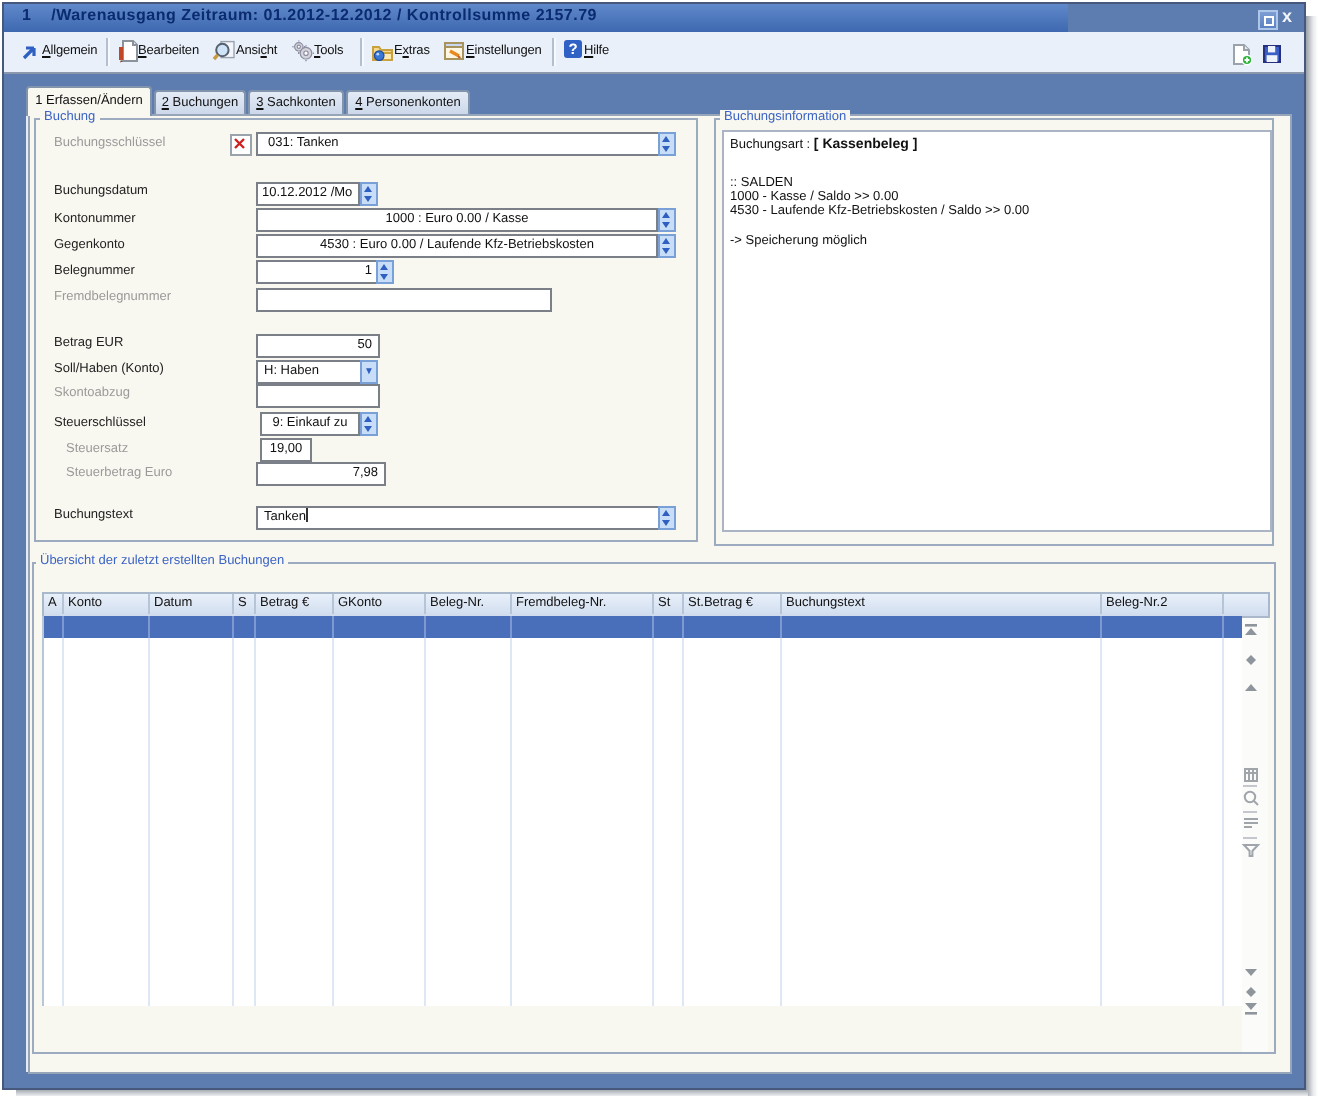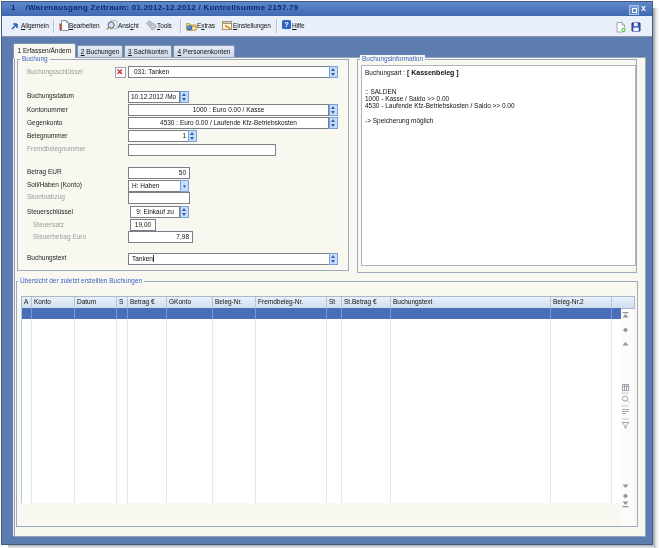--- a/index.html
+++ b/index.html
@@ -2,21 +2,21 @@
 <html><head><meta charset="utf-8"><style>
   html,body{margin:0;padding:0;}
   body{width:659px;height:548px;background:#ffffff;position:relative;overflow:hidden;
        font-family:"Liberation Sans", sans-serif;}
   .abs{position:absolute;white-space:nowrap;}
   
   #win{left:1px;top:1px;width:650px;height:542px;background:#5d7cb0;border:1px solid #46597c;}
   #shR{left:653px;top:8px;width:6px;height:540px;background:linear-gradient(to right,#9aa0a8,#e8eaec 60%,#fff);}
   #shB{left:8px;top:545px;width:646px;height:3px;background:linear-gradient(to bottom,#a8adb4,#eceef0);}
   
-  #title{left:2px;top:2px;width:650px;height:14px;background:linear-gradient(to bottom,#6089cb,#3e68b0);}
+  #title{left:2px;top:2px;width:532px;height:14px;background:linear-gradient(to bottom,#6089cb,#3e68b0);}
   #title .t{position:absolute;left:9px;top:1px;font-size:8px;font-weight:bold;color:#0a2b6e;letter-spacing:0.25px;}
   #rest{position:absolute;left:627px;top:3px;width:8px;height:8px;background:linear-gradient(#7d9dd4,#5c83c2);border:1px solid #aec6e8;}
   #rest b{position:absolute;left:2px;top:2px;width:2.5px;height:2.5px;border:1px solid #fff;background:transparent;}
   #clo{position:absolute;left:639px;top:1px;font-size:9px;font-weight:bold;color:#f2f6fc;}
   
   #tb{left:2px;top:16px;width:650px;height:20px;background:#e9f0fa;border-bottom:1px solid #8a97ad;}
   .mi{position:absolute;top:6px;font-size:6.5px;letter-spacing:-0.1px;color:#111;}
   .mi u{text-decoration:underline;}
   .sep{position:absolute;top:3px;width:1px;height:14px;background:#b4bfd0;border-right:1px solid #f6f9fd;}
   .ic{position:absolute;top:4px;}

